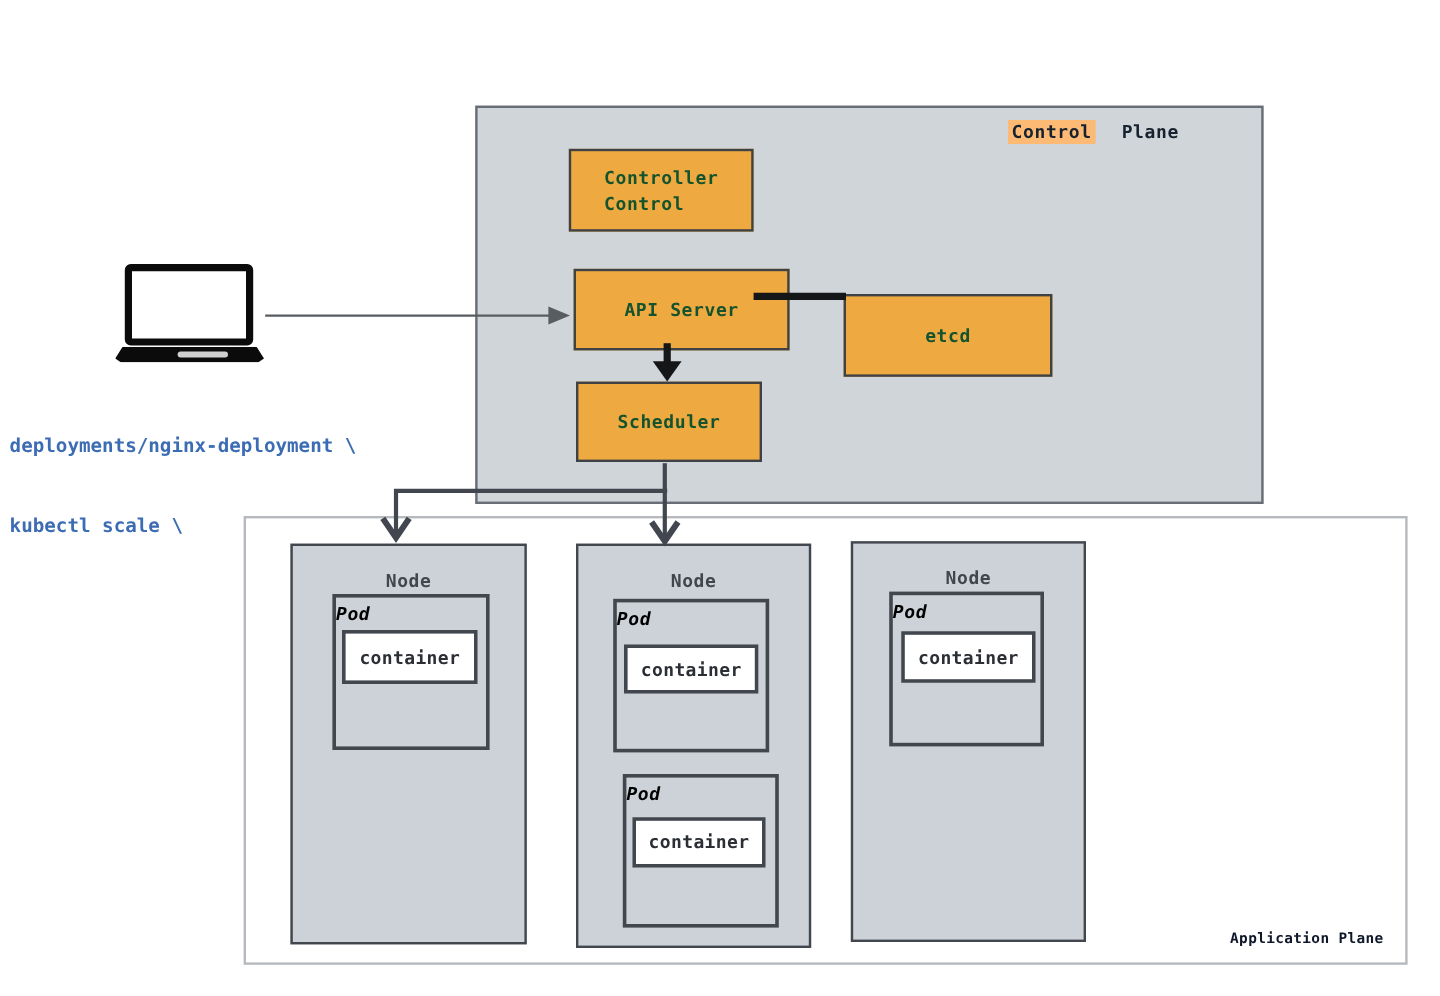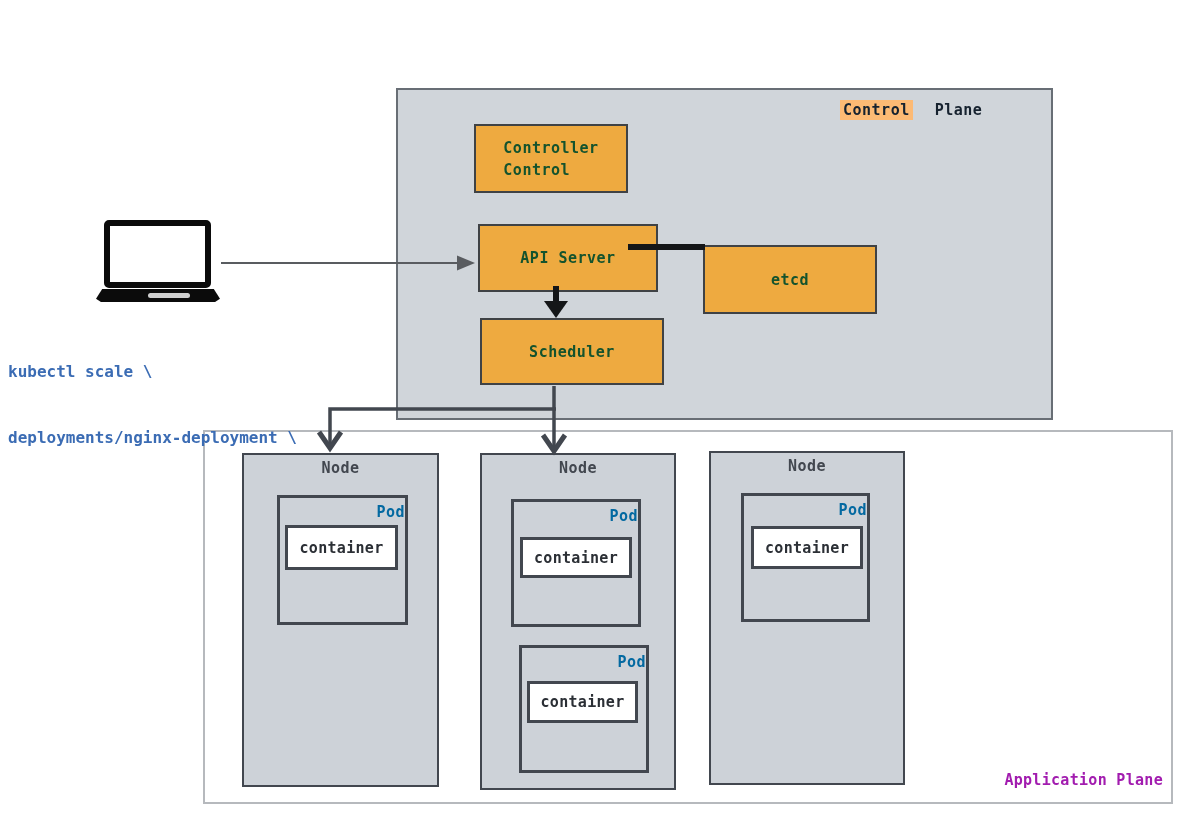--- a/index.html
+++ b/index.html
@@ -32,56 +32,57 @@
     background: #eeaa40;
     border: 2px solid #3f4245;
     display: flex; align-items: center; justify-content: center;
     font-size: 15px; font-weight: bold; color: #14532d;
     letter-spacing: 0.5px;
   }
   .comp .lines { text-align: left; line-height: 22px; }
   .controller-manager { left: 474px; top: 124px; width: 154px; height: 69px; }
   .api-server        { left: 478px; top: 224px; width: 180px; height: 68px; }
   .etcd              { left: 703px; top: 209px; width: 174px; height: 69px; margin-top: 36px; }
-  .scheduler         { left: 480px; top: 318px; width: 184px; height: 67px; }
+  .scheduler         { left: 480px; top: 318px; width: 155px; height: 67px; }
 
   
   .app-plane {
     left: 203px; top: 430px; width: 970px; height: 374px;
     background: #ffffff;
     border: 2px solid #b6b9bd;
   }
   .ap-label {
-    position: absolute; right: 8px; bottom: 13px;
-    font-size: 15px; font-weight: bold; color: #a21caf;
+    position: absolute; right: 18px; bottom: 13px;
+    font-size: 12px; font-weight: bold; color: #0f172a;
     letter-spacing: 0.3px; white-space: nowrap;
   }
 
   .node {
     background: #cdd2d8;
     border: 2px solid #42474f;
   }
   .node-1 { left: 242px; top: 453px; width: 197px; height: 334px; }
   .node-2 { left: 480px; top: 453px; width: 196px; height: 337px; }
   .node-3 { left: 709px; top: 451px; width: 196px; height: 334px; }
   .node-label {
-    padding-top: 4px; text-align: center;
+    padding-top: 20px; text-align: center;
     font-size: 15px; font-weight: bold; color: #42474f;
     letter-spacing: 0.5px;
   }
 
   .pod {
     position: absolute;
     background: #cdd2d8;
     border: 3px solid #42474f;
   }
   .pod-label {
-    padding-top: 5px; text-align: right;
-    font-size: 15px; font-weight: bold; color: #0369a1;
+    padding-top: 5px; text-align: left;
+    font-size: 15px; font-weight: bold; color: #000000;
     letter-spacing: 0.5px;
+    font-style: italic;
   }
   .container-box {
     position: absolute;
     background: #ffffff;
     border: 3px solid #42474f;
     display: flex; align-items: center; justify-content: center;
     font-size: 15px; font-weight: bold; color: #2b2f35;
     letter-spacing: 0.3px;
   }
 
@@ -182,22 +183,22 @@
       <div class="pod-label">Pod</div>
       <div class="container-box">container</div>
     </div>
   </div>
 
   <div class="abs laptop-screen"></div>
   <div class="abs laptop-base"></div>
   <div class="abs laptop-notch"></div>
 
   <div class="abs command">
+    <div>deployments/nginx-deployment \</div>
     <div>kubectl scale \</div>
-    <div>deployments/nginx-deployment \</div>
   </div>
 
   <svg class="overlay" viewBox="0 0 1200 830">
 
     <g>
       <line x1="221" y1="263" x2="459" y2="263" stroke="#595c60" stroke-width="2"></line>
       <polygon points="457,255.5 475,263 457,270.5" fill="#595c60"></polygon>
     </g>
 
     <g>

